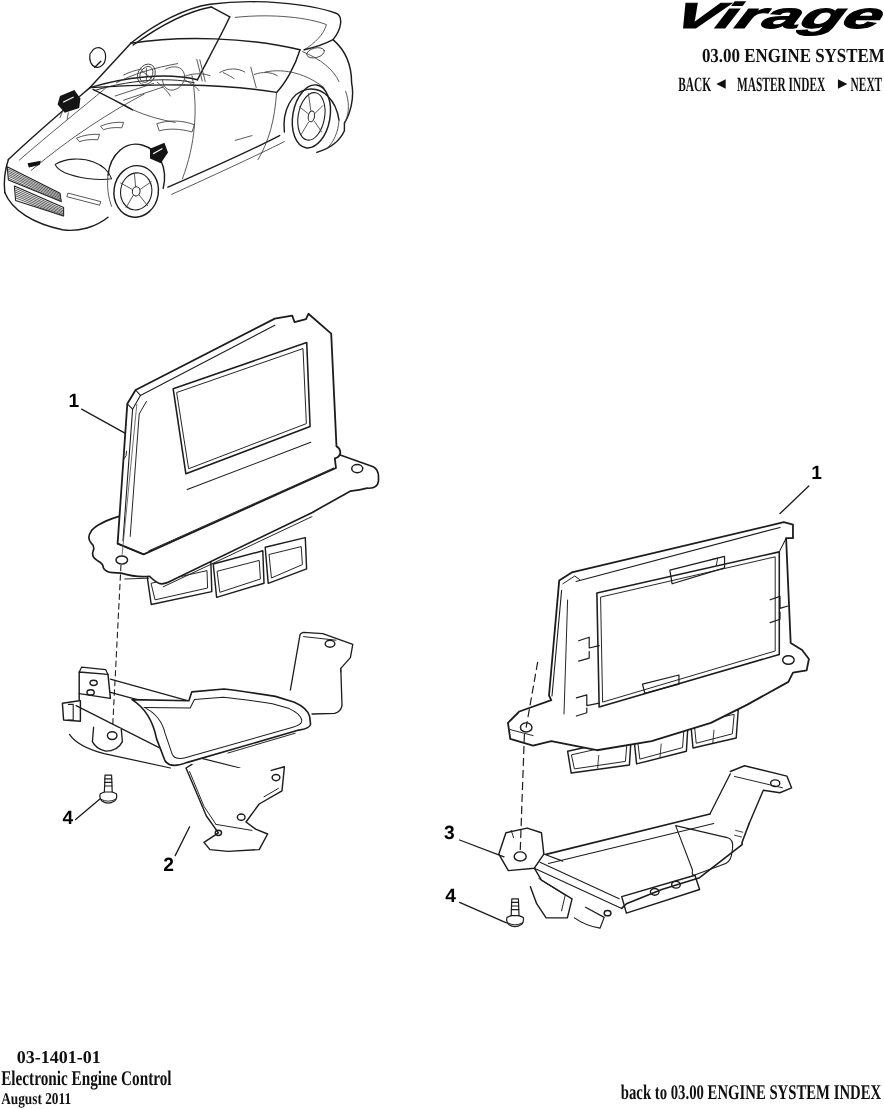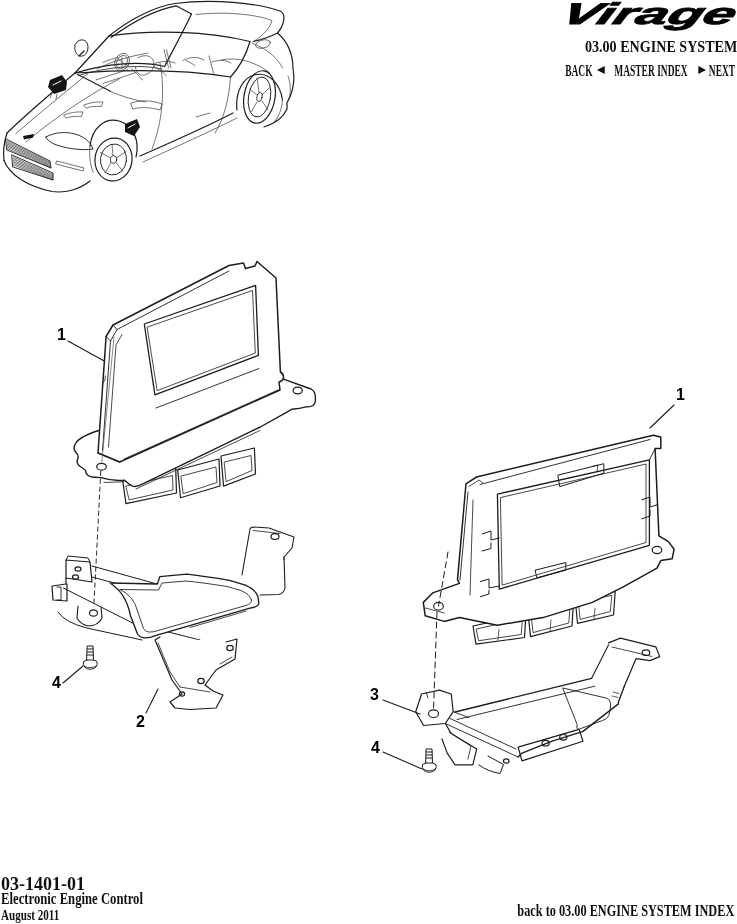--- a/index.html
+++ b/index.html
@@ -325,16 +325,16 @@
 </g>
 </svg>
 
 <div class="lbl abs" style="left:57px;top:326px">1</div>
 <div class="lbl abs" style="left:52px;top:674px">4</div>
 <div class="lbl abs" style="left:136px;top:713px">2</div>
 <div class="lbl abs" style="left:676px;top:386px">1</div>
 <div class="lbl abs" style="left:370px;top:686px">3</div>
 <div class="lbl abs" style="left:371px;top:739px">4</div>
 
-<div class="abs serif" style="left:1px;top:873.8px;font-size:18px">03-1401-01</div>
+<div class="abs serif" style="left:14px;top:873.8px;font-size:15px">03-1401-01</div>
 <div class="abs serif" style="left:1px;top:888px;font-size:17.4px;transform-origin:0 0;transform:scaleX(0.73)">Electronic Engine Control</div>
 <div class="abs serif" style="left:1px;top:907.7px;font-size:13.7px;transform-origin:0 0;transform:scaleX(0.81)">August 2011</div>
 <div class="abs serif" style="right:3px;top:900px;font-size:17.4px;transform-origin:100% 0;transform:scaleX(0.706)">back to 03.00 ENGINE SYSTEM INDEX</div>
 
 </body></html>

